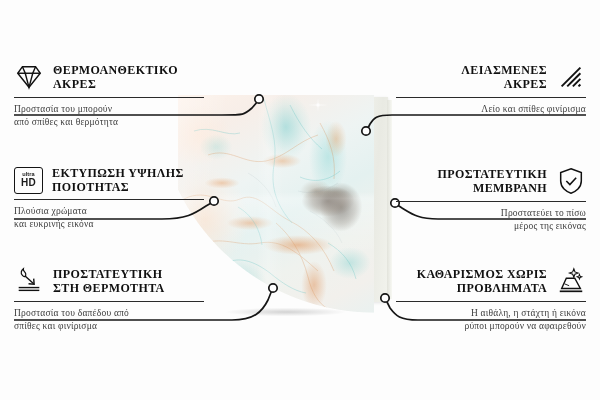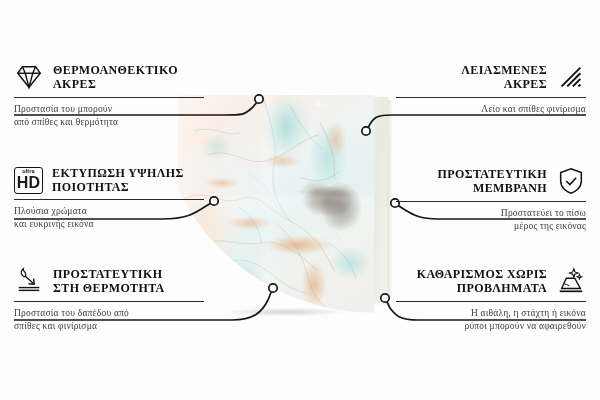--- a/index.html
+++ b/index.html
@@ -100,21 +100,21 @@
   .f2{top:166px;}
   .f3{top:266px;}
 
   
   .hdbox{
     width:29px;height:27px;border:1.4px solid #141414;border-radius:3px;
     display:flex;flex-direction:column;align-items:center;justify-content:center;
     line-height:1;box-sizing:border-box;
   }
   .hd-sm{font-family:"Liberation Sans", sans-serif;font-size:5.6px;font-weight:700;letter-spacing:.1px;}
-  .hd-lg{font-family:"Liberation Sans", sans-serif;font-size:16px;font-weight:700;letter-spacing:.2px;margin-top:.5px;}
+  .hd-lg{font-family:"Liberation Sans", sans-serif;font-size:10px;font-weight:700;letter-spacing:.2px;margin-top:.5px;}
 </style>
 </head>
 <body>
 
 <div id="stage">
 
   <div id="product">
     <div class="panel-back"></div>
     <div class="glass-wrap">
       <div class="marble"></div>

